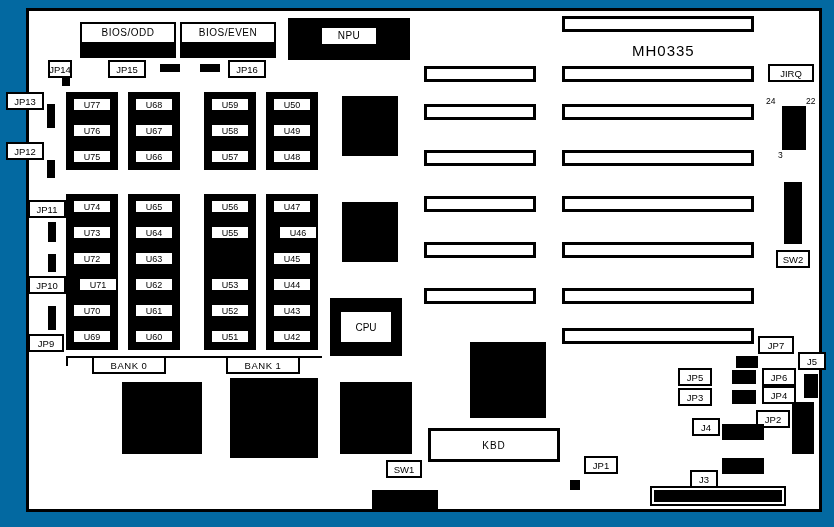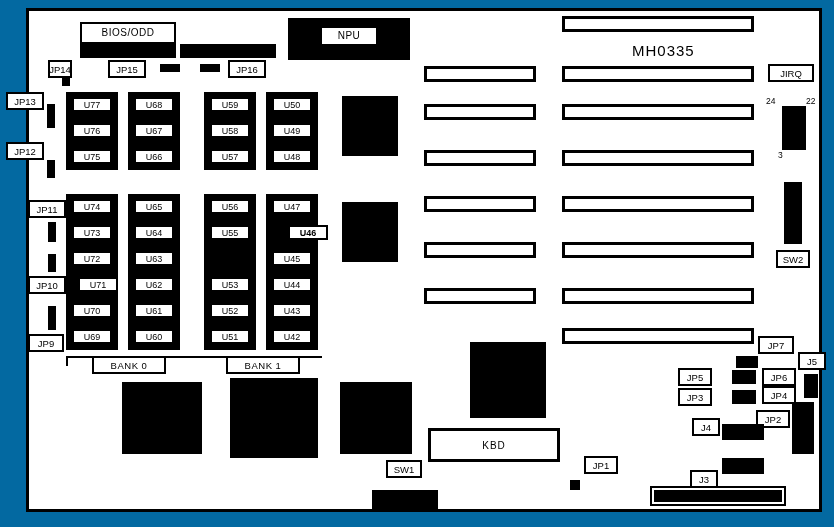--- a/index.html
+++ b/index.html
@@ -33,20 +33,21 @@
 </style>
 </head>
 <body>
 
 <div id="board">
   <div class="outline"></div>
 
   <div class="lbl" style="left:80px;top:22px;width:96px;height:22px;">BIOS/ODD</div>
   <div class="chip" style="left:80px;top:44px;width:96px;height:14px;"></div>
 
+  <div class="lbl" style="left:180px;top:22px;width:96px;height:22px;">BIOS/EVEN</div>
   <div class="chip" style="left:180px;top:44px;width:96px;height:14px;"></div>
 
   <div class="chip" style="left:288px;top:18px;width:122px;height:42px;"></div>
   <div class="lbl" style="left:320px;top:26px;width:58px;height:20px;">NPU</div>
 
   <div class="plain" style="left:632px;top:42px;">MH0335</div>
 
   <div class="slot" style="left:562px;top:16px;width:192px;height:16px;"></div>
   <div class="slot" style="left:424px;top:66px;width:112px;height:16px;"></div>
   <div class="slot" style="left:562px;top:66px;width:192px;height:16px;"></div>
@@ -159,21 +160,21 @@
   <div class="ramwrap" style="left:266px;top:92px;">
     <div class="chip" style="left:0px;top:0px;width:52px;height:26px;"></div>
     <div class="ram" style="left:6px;top:5px;width:40px;height:15px;">U50</div>
     <div class="chip" style="left:0px;top:26px;width:52px;height:26px;"></div>
     <div class="ram" style="left:6px;top:31px;width:40px;height:15px;">U49</div>
     <div class="chip" style="left:0px;top:52px;width:52px;height:26px;"></div>
     <div class="ram" style="left:6px;top:57px;width:40px;height:15px;">U48</div>
     <div class="chip" style="left:0px;top:102px;width:52px;height:26px;"></div>
     <div class="ram" style="left:6px;top:107px;width:40px;height:15px;">U47</div>
     <div class="chip" style="left:0px;top:128px;width:52px;height:26px;"></div>
-    <div class="ram" style="left:22px;top:133px;width:40px;height:15px;font-weight:bold;">U46</div>
+    <div class="ram" style="left:12px;top:133px;width:40px;height:15px;">U46</div>
     <div class="chip" style="left:0px;top:154px;width:52px;height:26px;"></div>
     <div class="ram" style="left:6px;top:159px;width:40px;height:15px;">U45</div>
     <div class="chip" style="left:0px;top:180px;width:52px;height:26px;"></div>
     <div class="ram" style="left:6px;top:185px;width:40px;height:15px;">U44</div>
     <div class="chip" style="left:0px;top:206px;width:52px;height:26px;"></div>
     <div class="ram" style="left:6px;top:211px;width:40px;height:15px;">U43</div>
     <div class="chip" style="left:0px;top:232px;width:52px;height:26px;"></div>
     <div class="ram" style="left:6px;top:237px;width:40px;height:15px;">U42</div>
   </div>
 
@@ -185,20 +186,23 @@
   <div class="hline" style="left:204px;top:356px;width:118px;height:2px;"></div>
   <div class="bankbox" style="left:226px;top:356px;width:74px;height:18px;">BANK 1</div>
 
   <div class="chipsq" style="left:342px;top:96px;width:56px;height:60px;"></div>
   <div class="chipsq" style="left:342px;top:202px;width:56px;height:60px;"></div>
   <div class="chipsq" style="left:470px;top:342px;width:76px;height:76px;"></div>
   <div class="chipsq" style="left:122px;top:382px;width:80px;height:72px;"></div>
   <div class="chipsq" style="left:230px;top:378px;width:88px;height:80px;"></div>
   <div class="chipsq" style="left:340px;top:382px;width:72px;height:72px;"></div>
 
+  <div class="cpu" style="left:330px;top:298px;width:72px;height:58px;">
+    <div class="inner">CPU</div>
+  </div>
 
   <div class="kbd" style="left:428px;top:428px;width:132px;height:34px;">KBD</div>
 
   <div class="jp" style="left:386px;top:460px;width:36px;height:18px;">SW1</div>
   <div class="dip" style="left:372px;top:490px;width:66px;height:20px;"></div>
 
   <div class="jp" style="left:584px;top:456px;width:34px;height:18px;">JP1</div>
   <div class="blkbox" style="left:570px;top:480px;width:10px;height:10px;"></div>
 
   <div class="jp" style="left:758px;top:336px;width:36px;height:18px;">JP7</div>

